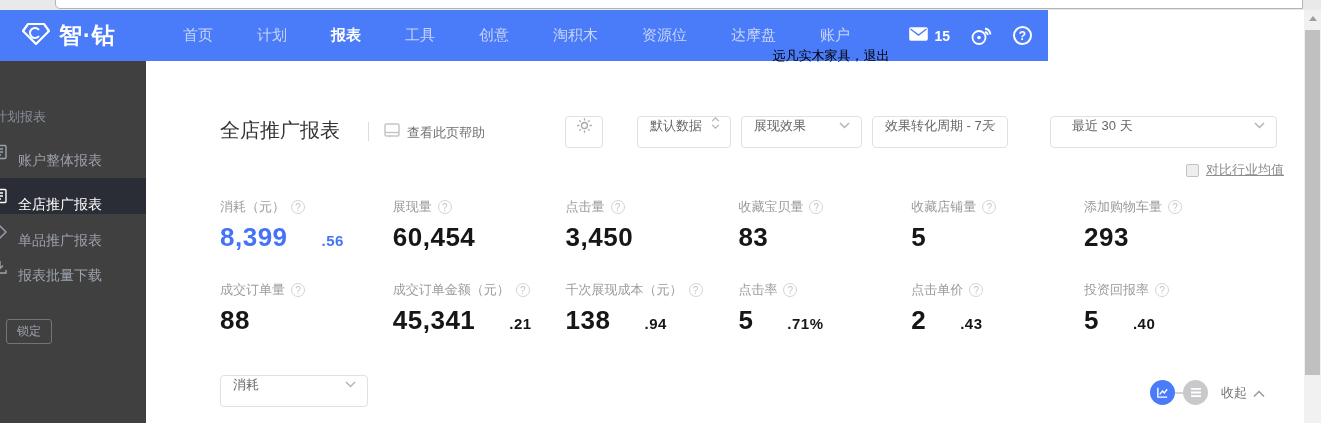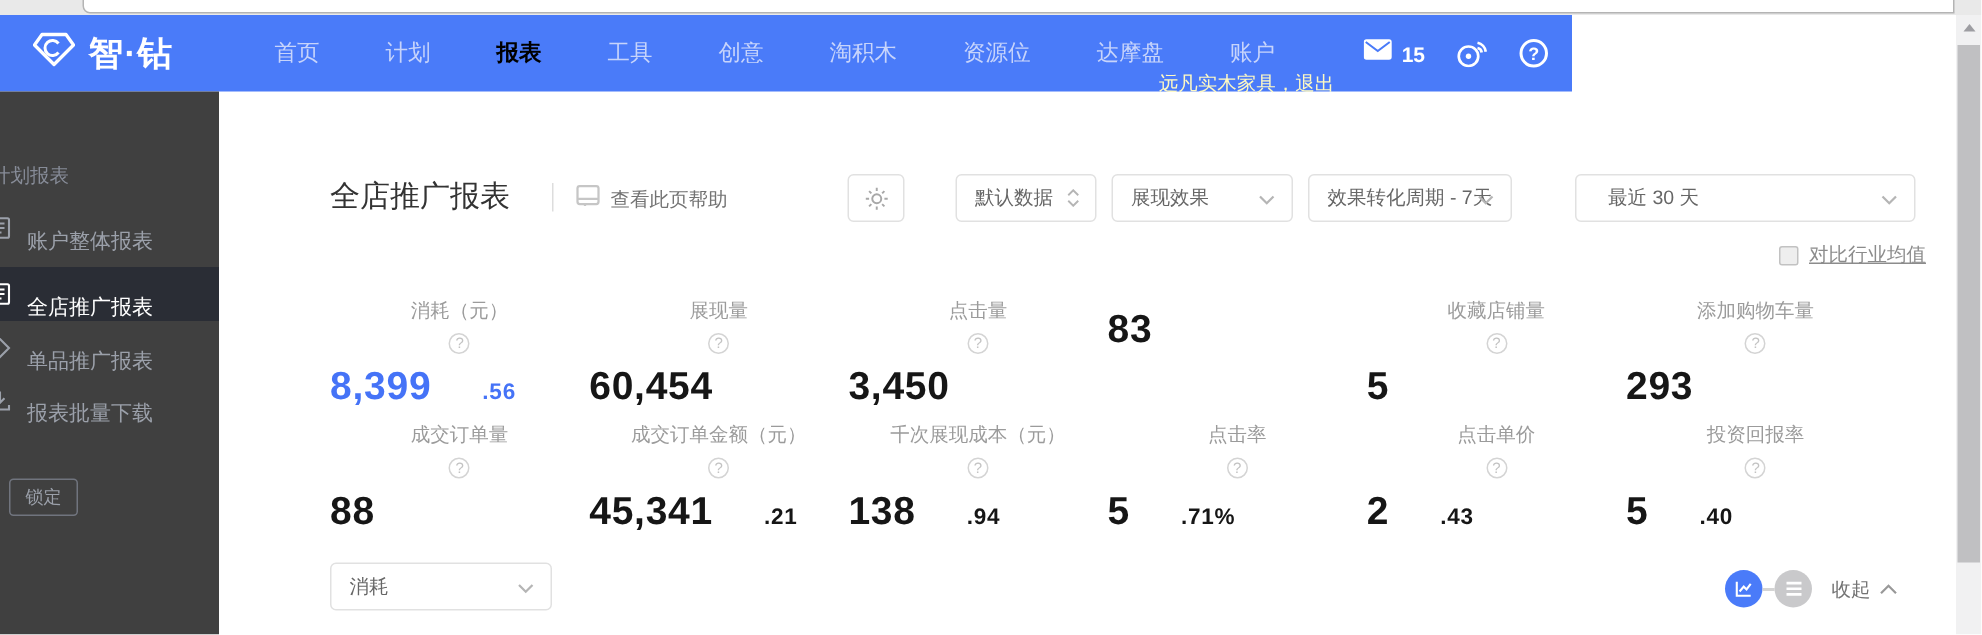--- a/index.html
+++ b/index.html
@@ -11,23 +11,23 @@
   .browser-strip { position:absolute; left:0; top:0; width:1321px; height:10px; background:#e9e9e9; }
   .strip-box { position:absolute; left:55px; top:-4px; width:1248px; height:13px; background:#fff;
                border:1px solid #b4b4b4; border-radius:0 0 0 5px; }
 
   
   .nav { position:absolute; left:0; top:10px; width:1048px; height:51px; background:#4a7bf9; }
   .logo { position:absolute; left:22px; top:0; height:51px; display:flex; align-items:center; gap:9px; cursor:pointer; }
   .logo-text { color:#fff; font-size:23px; font-weight:bold; letter-spacing:1px; }
   .nav-menu { position:absolute; left:183px; top:0; height:51px; display:flex; align-items:center; gap:44px; }
   .nav-item { color:#c7d4fb; font-size:15px; cursor:pointer; white-space:nowrap; }
-  .nav-item.active { color:#000000; font-weight:bold; }
+  .nav-item.active { color:#ffffff; font-weight:bold; }
   .nav-right { position:absolute; right:16px; top:0; height:51px; display:flex; align-items:center; gap:20px; }
-  .nav-user { color:#fef9c3; font-size:13px; cursor:pointer;margin-top:40px; }
+  .nav-user { color:#000000; font-size:13px; cursor:pointer;margin-top:40px; }
   .nav-mail { display:flex; align-items:center; gap:6px; cursor:pointer; }
   .mail-count { color:#fff; font-size:14px; font-weight:bold; }
   .nav-icon { cursor:pointer; display:flex; align-items:center; }
   .help-circle-nav { width:19px; height:19px; border:2px solid #fff; border-radius:50%; color:#fff;
                      font-size:12px; font-weight:bold; display:flex; align-items:center; justify-content:center; }
 
   
   .scrollbar { position:absolute; left:1304px; top:10px; width:17px; height:413px; background:#f1f1f2; }
   .scroll-up { position:absolute; left:0; top:0; width:17px; height:17px; display:flex; align-items:center; justify-content:center; }
   .scroll-up .tri { width:0; height:0; border-left:4px solid transparent; border-right:4px solid transparent; border-bottom:5px solid #9d9da2; }
@@ -44,39 +44,39 @@
   .lock-btn { position:absolute; left:6px; top:258px; padding:3px 10px; border:1px solid #70747e;
               border-radius:3px; color:#9ba0aa; font-size:12px; cursor:pointer; background:transparent; }
 
   
   .page-title { position:absolute; left:220px; top:117px; font-size:20px; color:#333; }
   .v-div { position:absolute; left:368px; top:122px; width:1px; height:19px; background:#ddd; }
   .help-link { position:absolute; left:384px; top:123px; display:flex; align-items:center; gap:7px; cursor:pointer; }
   .help-link-text { font-size:13px; color:#737373; }
 
   .btn-box { position:absolute; height:32px; border:1px solid #e1e1e1; border-radius:4px; background:#fff;
-             display:flex; align-items:center; cursor:pointer; }
+             display:flex; align-items:flex-start; cursor:pointer; }
   .gear-btn { left:565px; top:116px; width:38px; justify-content:center; }
   .select { padding-left:12px; font-size:13px; color:#666; }
   .select .arrow { position:absolute; right:11px; }
   .sel-default { left:637px; top:116px; width:94px; }
   .sel-effect  { left:741px; top:116px; width:121px; }
   .sel-period  { left:872px; top:116px; width:136px; }
   .sel-range   { left:1050px; top:116px; width:227px;padding-left:21px; }
   .spinner { position:absolute; right:10px; display:flex; flex-direction:column; gap:2px; }
 
   .compare { position:absolute; left:1186px; top:161px; display:flex; align-items:center; gap:7px; cursor:pointer; }
   .checkbox { width:13px; height:13px; background:#eee; border:1px solid #c2c2c2; border-radius:2px; }
   .compare-label { font-size:13px; color:#8c8c8c;text-decoration:underline; }
 
   
   .metric-row { position:absolute; left:220px; display:grid; grid-template-columns:repeat(6,172.8px); }
   .row1 { top:198px; }
   .row2 { top:281px; }
-  .m-label { display:flex; align-items:center; gap:6px; font-size:13px; color:#9b9b9b;flex-direction:column; }
+  .m-label { display:flex; align-items:center; gap:6px; font-size:13px; color:#9b9b9b; }
   .q-circle { width:14px; height:14px; border:1px solid #d4d4d4; border-radius:50%; color:#c3c3c3;
               font-size:10px; display:flex; align-items:center; justify-content:center; cursor:pointer; }
   .q-circle::before { content:"?"; }
   .m-value { margin-top:6px; font-size:26px; font-weight:bold; color:#161616; letter-spacing:0.5px; }
   .m-value .dec { font-size:15px;margin-left:34px; }
   .m-value.blue { color:#4573f7; }
 
   
   .sel-chart { left:220px; top:375px; width:148px; }
   .footer-right { position:absolute; left:1150px; top:380px; display:flex; align-items:center; }
@@ -271,20 +271,24 @@
       <div class="m-value"><span>60,454</span><span class="dec"></span></div>
     </div>
     <div>
       <div class="m-label">
           <span>点击量</span>
           <span class="q-circle"></span>
         </div>
       <div class="m-value"><span>3,450</span><span class="dec"></span></div>
     </div>
     <div>
+      <div class="m-label">
+          <span>收藏宝贝量</span>
+          <span class="q-circle"></span>
+        </div>
       <div class="m-value"><span>83</span><span class="dec"></span></div>
     </div>
     <div>
       <div class="m-label">
           <span>收藏店铺量</span>
           <span class="q-circle"></span>
         </div>
       <div class="m-value"><span>5</span><span class="dec"></span></div>
     </div>
     <div>

